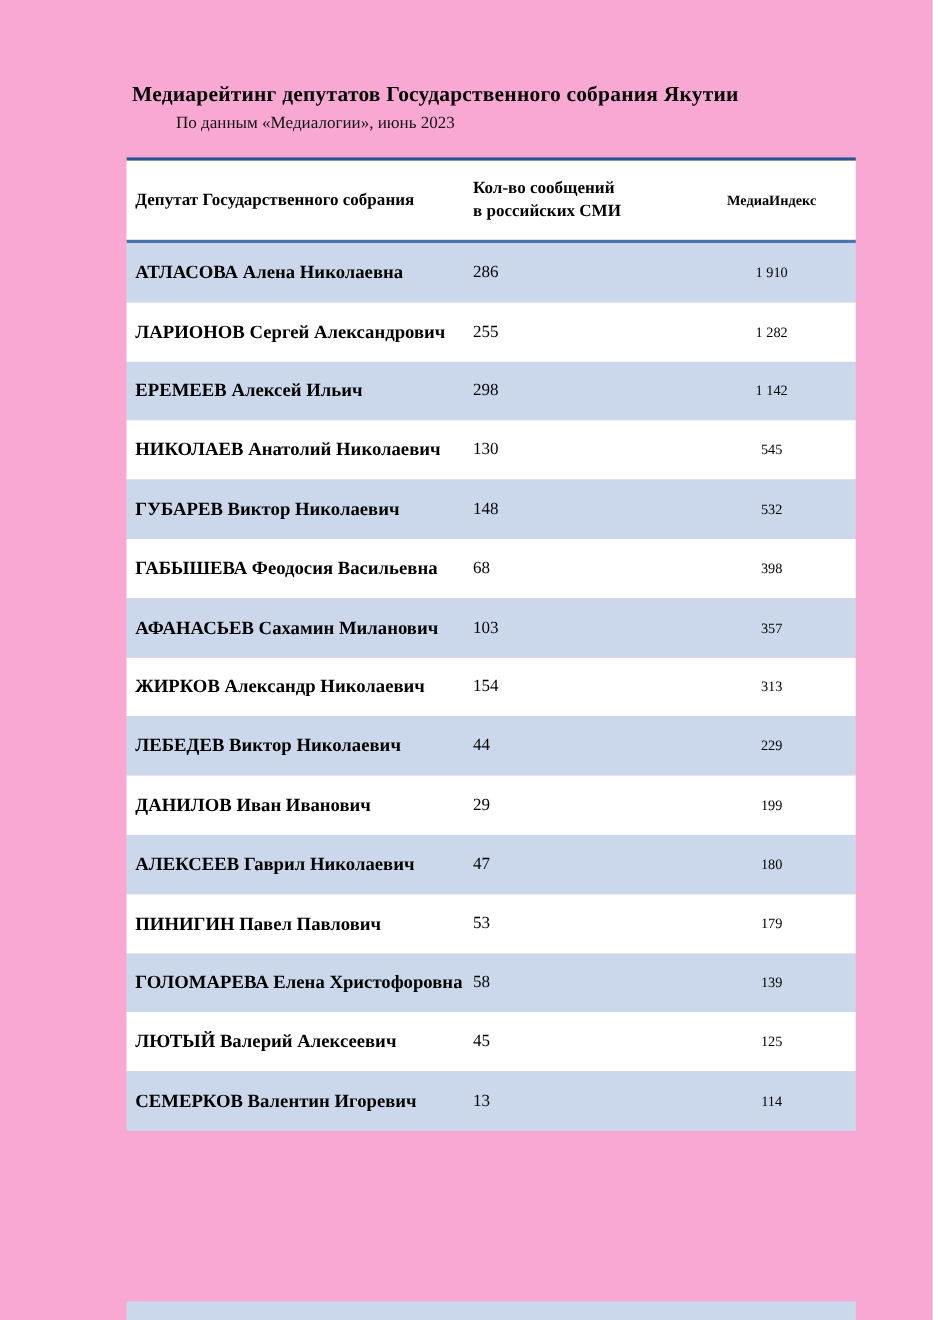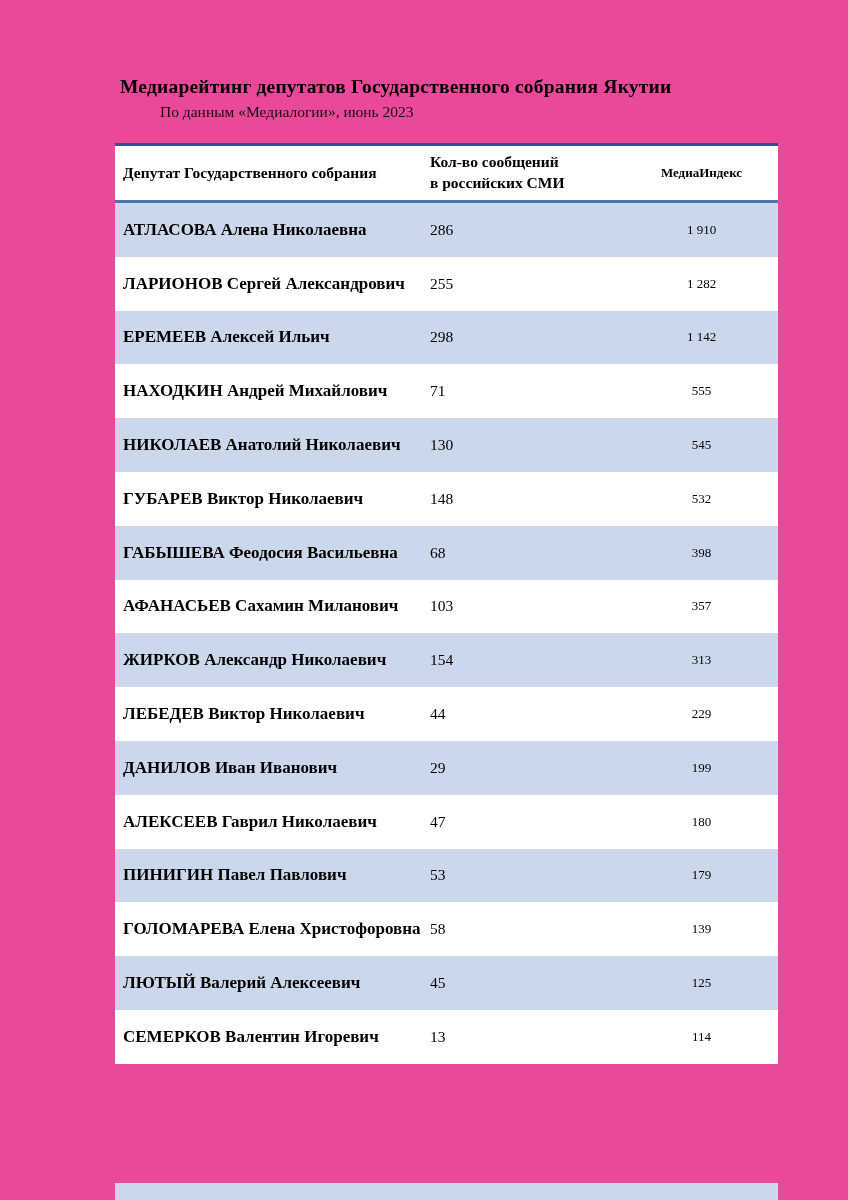--- a/index.html
+++ b/index.html
@@ -3,21 +3,21 @@
 <meta charset="utf-8">
 <style>
   * { margin: 0; padding: 0; box-sizing: border-box; }
   html, body { background: #ffffff; }
   body { font-family: "Liberation Serif", "DejaVu Serif", serif; color: #000; }
 
   .page {
     position: relative;
     width: 848px;
     height: 1200px;
-    background: #ec4899;
+    background: #f9a8d4;
     overflow: hidden;
   }
 
   .doc-title {
     position: absolute;
     left: 120px;
     top: 76px;
     width: 680px;
     font-size: 19.5px;
     font-weight: bold;
@@ -40,21 +40,21 @@
     left: 115px;
     top: 143px;
     width: 663px;
   }
 
   .t-header {
     display: flex;
     align-items: center;
     border-top: 3px solid #2e5390;
     border-bottom: 3px solid #4a74ad;
-    height: 60px;
+    height: 78px;
     background: #ffffff;
   }
 
   .t-row {
     display: flex;
     align-items: center;
     height: 53.8px;
   }
   .t-row:nth-child(odd) { background: #cbd8ec; }
   .t-row:nth-child(even) { background: #ffffff; }
@@ -122,25 +122,20 @@
           <div class="c-name">ЛАРИОНОВ Сергей Александрович</div>
           <div class="c-msgs">255</div>
           <div class="c-index">1 282</div>
         </div>
         <div class="t-row">
           <div class="c-name">ЕРЕМЕЕВ Алексей Ильич</div>
           <div class="c-msgs">298</div>
           <div class="c-index">1 142</div>
         </div>
         <div class="t-row">
-          <div class="c-name">НАХОДКИН Андрей Михайлович</div>
-          <div class="c-msgs">71</div>
-          <div class="c-index">555</div>
-        </div>
-        <div class="t-row">
           <div class="c-name">НИКОЛАЕВ Анатолий Николаевич</div>
           <div class="c-msgs">130</div>
           <div class="c-index">545</div>
         </div>
         <div class="t-row">
           <div class="c-name">ГУБАРЕВ Виктор Николаевич</div>
           <div class="c-msgs">148</div>
           <div class="c-index">532</div>
         </div>
         <div class="t-row">

